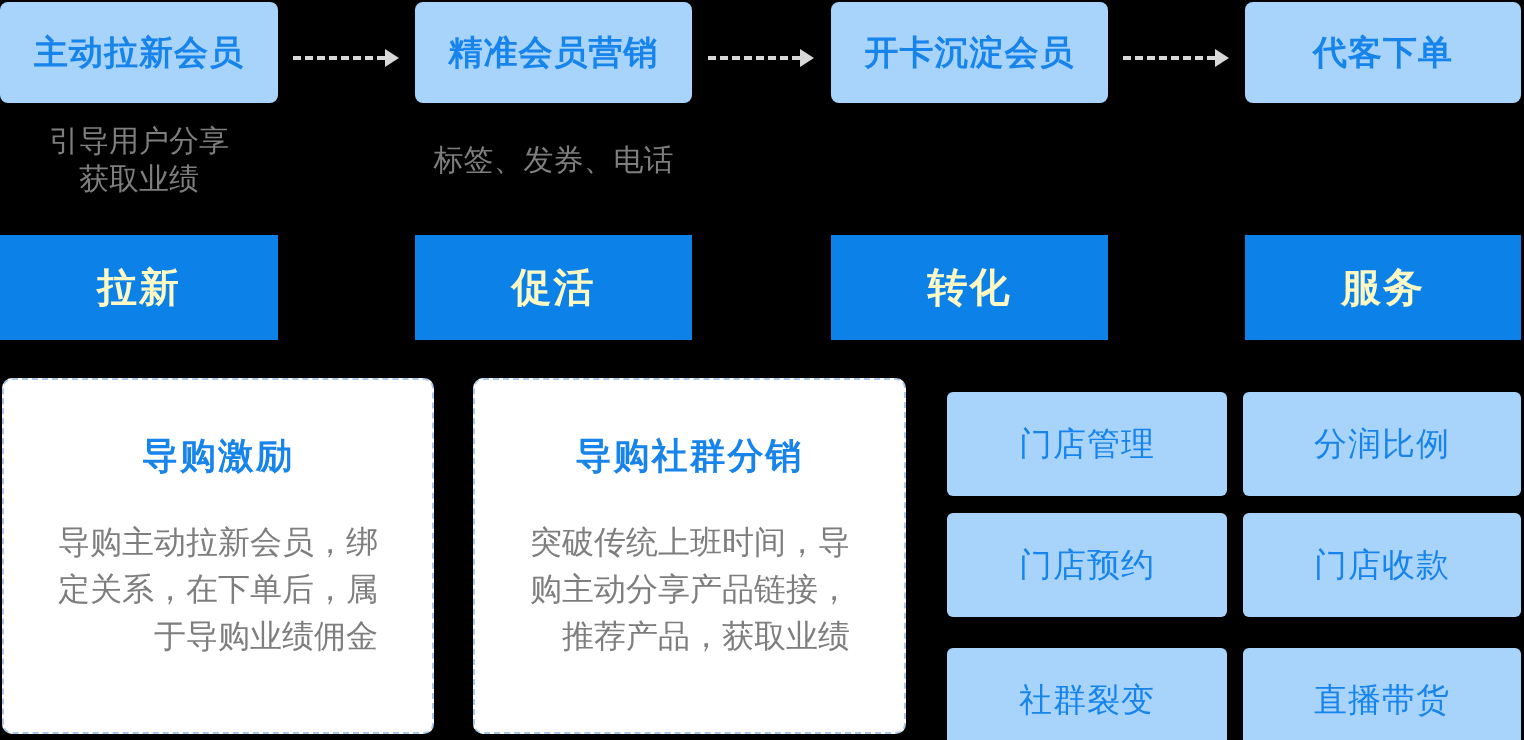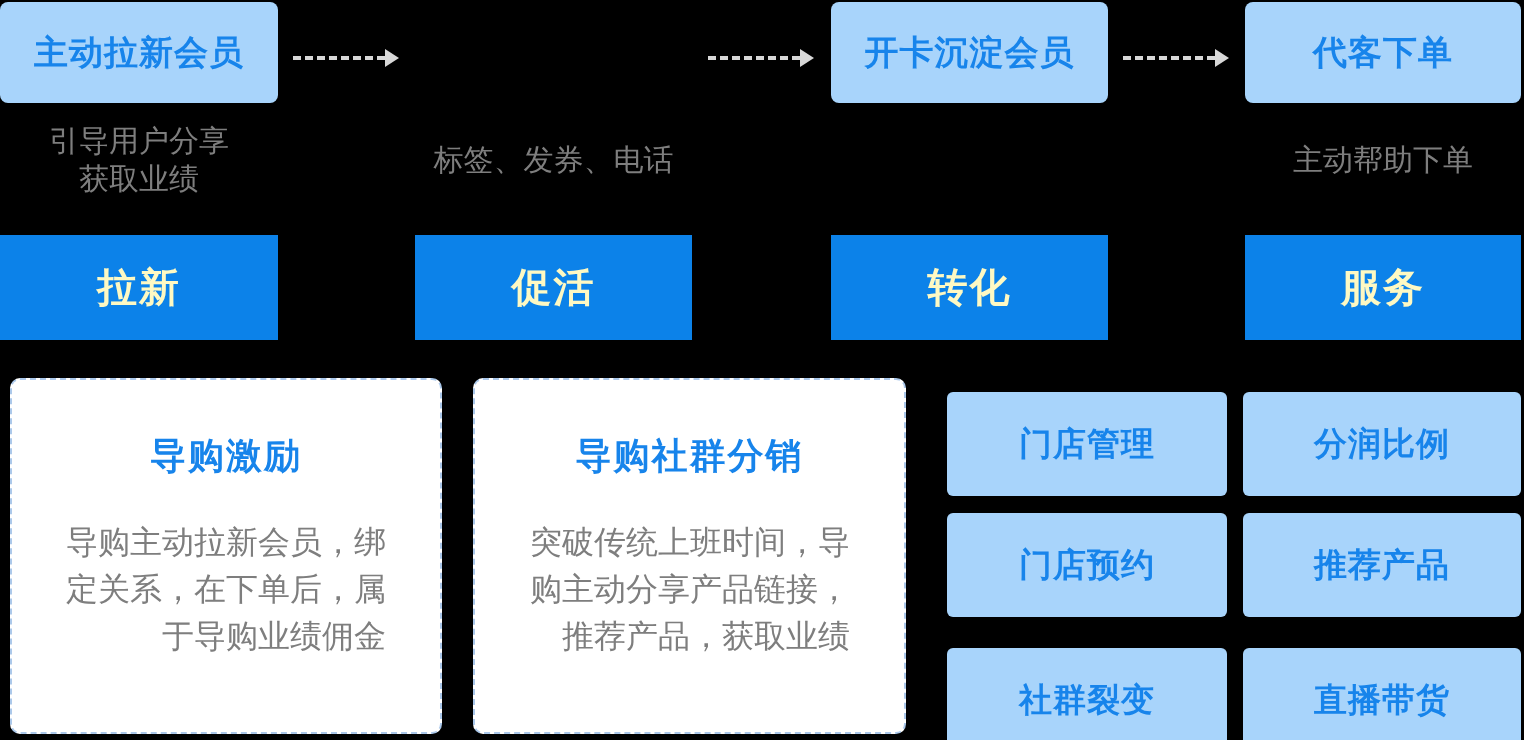--- a/index.html
+++ b/index.html
@@ -91,21 +91,21 @@
   }
 
   
   .info-card {
     top: 378px;
     height: 356px;
     background: var(--card_bg);
     border: 2px dashed var(--card_border);
     border-radius: 10px;
   }
-  .cardA { left: 10px;   width: 432px; }
+  .cardA { left: 2px;   width: 432px; }
   .cardB { left: 473px; width: 433px; }
   .info-card-title {
     margin-top: 52px;
     text-align: center;
     color: var(--blue_text);
     font-size: 36px;
     font-weight: bold;
     letter-spacing: 2px;
   }
   .info-card-body {
@@ -118,52 +118,52 @@
     text-align: right;
   }
 
   
   .chip {
     height: 104px;
     background: var(--light_blue);
     border-radius: 6px;
     color: var(--blue_text);
     font-size: 33px;
-    font-weight: bold;
+    font-weight: normal;
     display: flex;
     align-items: center;
     justify-content: center;
     letter-spacing: 1px;
   }
   .gcolA { left: 947px;  width: 280px; }
   .gcolB { left: 1243px; width: 278px; }
   .grow0 { top: 392px; }
   .grow1 { top: 513px; }
   .grow2 { top: 648px; }
 </style>
 </head>
 <body>
 
 <div class="stage-wrap">
 
   <div class="abs flow-box col0">主动拉新会员</div>
+  <div class="abs flow-box col1">精准会员营销</div>
   <div class="abs flow-box col2">开卡沉淀会员</div>
   <div class="abs flow-box col3">代客下单</div>
 
   <div class="abs arrow-line a1"></div>
   <div class="abs arrow-head a1h"></div>
   <div class="abs arrow-line a2"></div>
   <div class="abs arrow-head a2h"></div>
   <div class="abs arrow-line a3"></div>
   <div class="abs arrow-head a3h"></div>
 
   <div class="abs flow-caption col0">引导用户分享
 获取业绩</div>
   <div class="abs flow-caption col1">标签、发券、电话</div>
-  <div class="abs flow-caption col3">主动帮助下单</div>
 
   <div class="abs stage-box col0">拉新</div>
   <div class="abs stage-box col1">促活</div>
   <div class="abs stage-box col2">转化</div>
   <div class="abs stage-box col3">服务</div>
 
   <div class="abs info-card cardA">
     <div class="info-card-title">导购激励</div>
     <div class="info-card-body">导购主动拉新会员，绑
 定关系，在下单后，属
@@ -172,17 +172,17 @@
   <div class="abs info-card cardB">
     <div class="info-card-title">导购社群分销</div>
     <div class="info-card-body">突破传统上班时间，导
 购主动分享产品链接，
 推荐产品，获取业绩</div>
   </div>
 
   <div class="abs chip gcolA grow0">门店管理</div>
   <div class="abs chip gcolB grow0">分润比例</div>
   <div class="abs chip gcolA grow1">门店预约</div>
-  <div class="abs chip gcolB grow1">推荐产品</div>
+  <div class="abs chip gcolB grow1">门店收款</div>
   <div class="abs chip gcolA grow2">社群裂变</div>
   <div class="abs chip gcolB grow2">直播带货</div>
 
 </div>
 
 </body></html>

